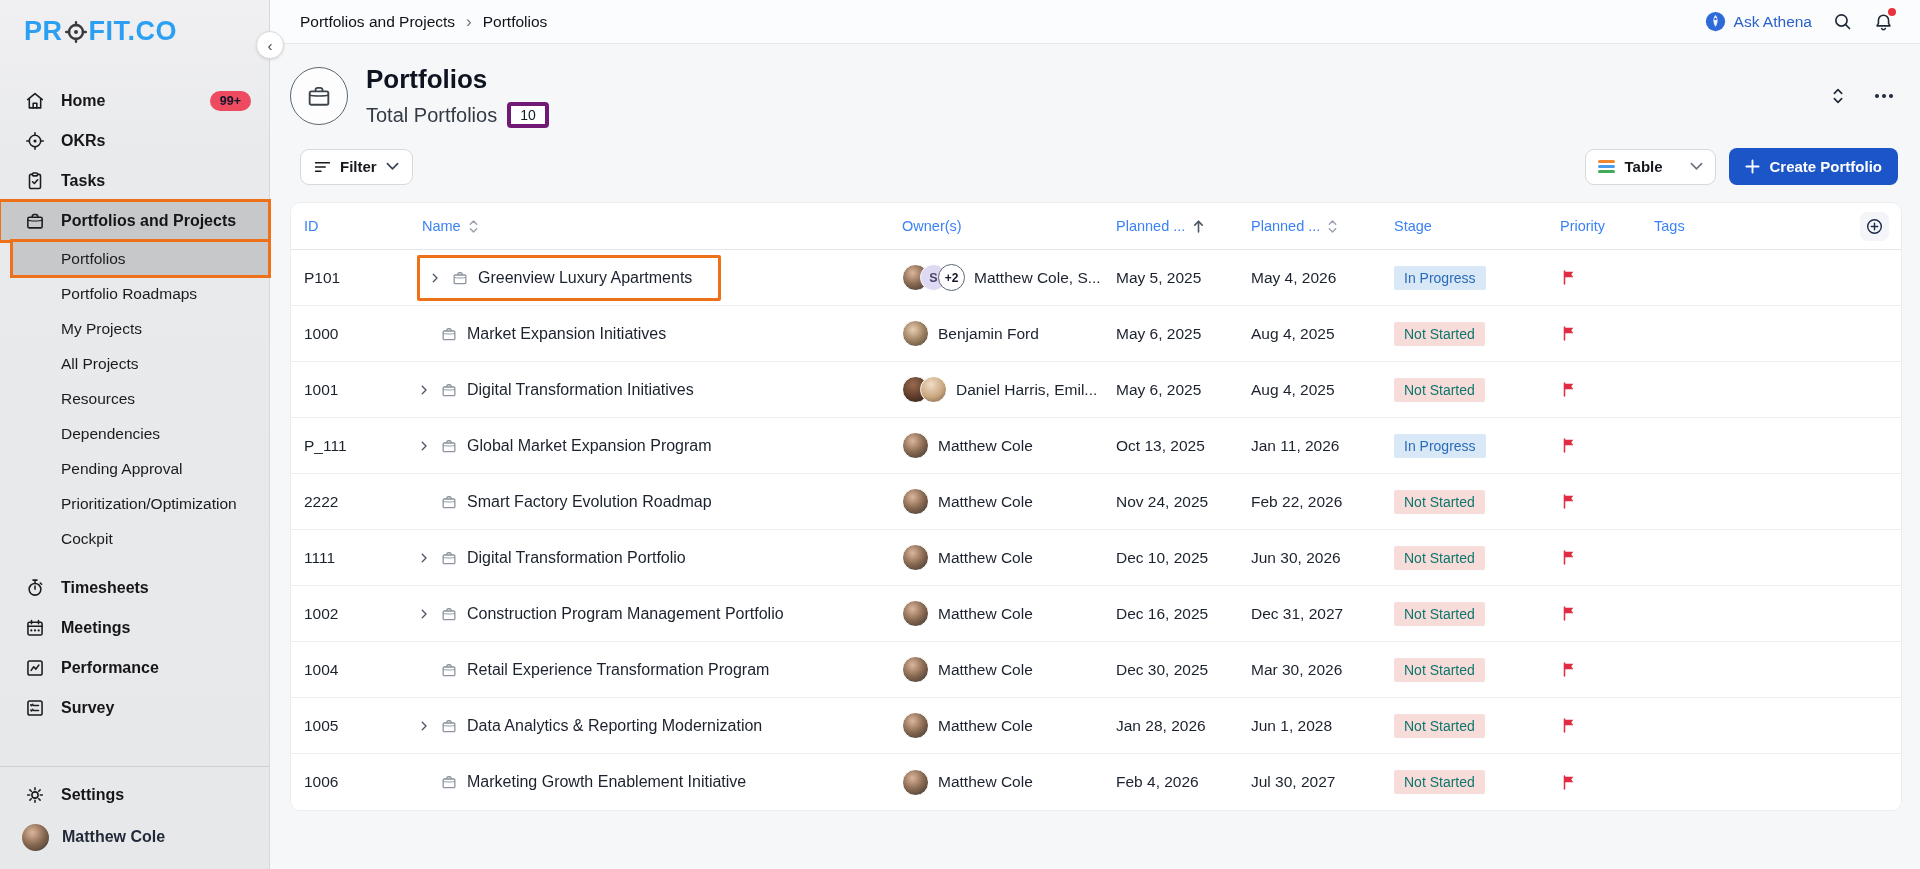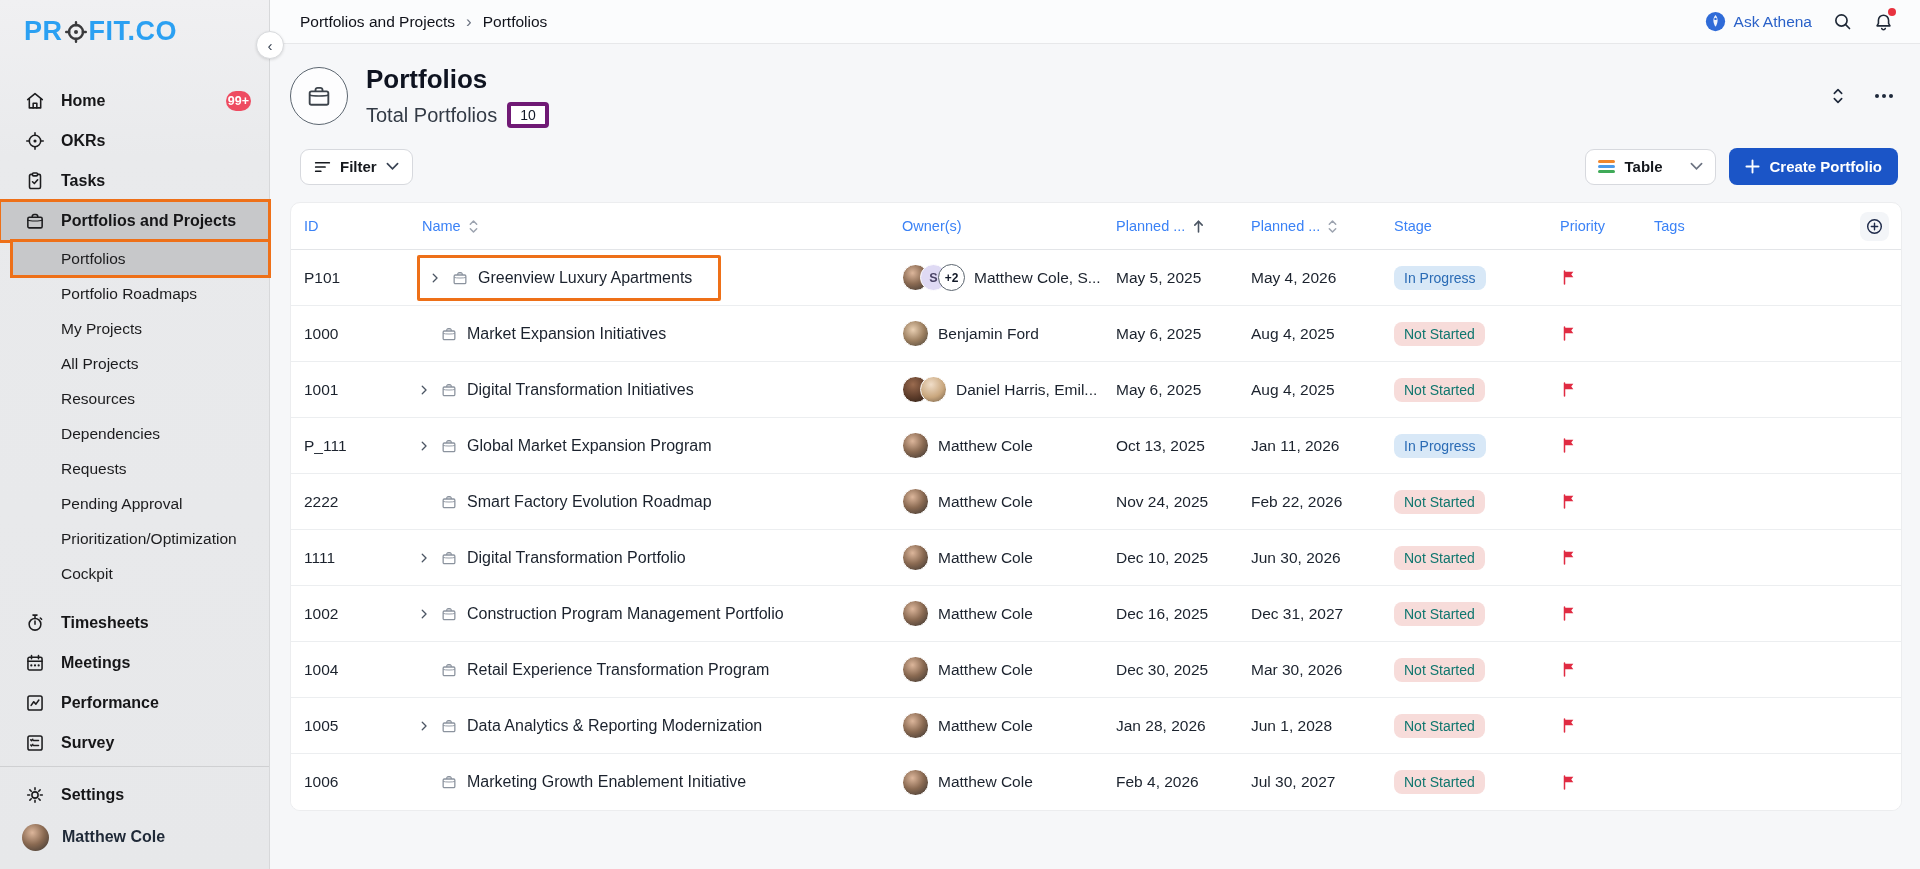--- a/index.html
+++ b/index.html
@@ -28,22 +28,22 @@
   .nav-item{ display:flex; align-items:center; height:40px; padding-left:24px; cursor:pointer; position:relative; }
   .nav-item .nav-icon{ width:22px; margin-right:15px; color:#1d1d1f; }
   .nav-item .nav-label{ font-size:16px; font-weight:600; color:#161618; }
   .nav-item.sub{ height:35px; padding-left:61px; }
   .nav-item.sub .nav-label{ font-size:15.5px; font-weight:500; color:#1c1c1e; }
   .nav-item.active{ background:var(--active-bg); }
   .nav-item.annotated{ outline:3px solid var(--accent); outline-offset:-1px; }
   .nav-item.sub.active{ margin-left:12px; padding-left:49px; }
   .nav-gap{ height:12px; }
   .count-badge{
-    margin-left:auto; margin-right:18px; background:#ee4b61; color:#ffffff;
-    font-size:12.5px; font-weight:700; border-radius:11px; padding:3px 2px;
+    margin-left:auto; margin-right:18px; background:#ee4b61; color:#0f172a;
+    font-size:12.5px; font-weight:700; border-radius:11px; padding:3px 10px;
   }
   .sidebar-footer{ position:absolute; bottom:0; left:0; right:0; padding-bottom:10px; }
   .sidebar-divider{ height:1px; background:#cfd0d2; margin:0 0 8px 0; }
   .user-item{ display:flex; align-items:center; height:44px; padding-left:22px; cursor:pointer; }
   .avatar{ border-radius:50%; flex:none; }
   .user-item .avatar{ width:27px; height:27px; margin-right:13px; }
   .user-item .nav-label{ font-size:16px; font-weight:600; }
 
   .tone-a{ background:radial-gradient(circle at 38% 32%, #dcb69b 0%, #8a6a52 48%, #36322f 100%); }
   .tone-b{ background:radial-gradient(circle at 40% 35%, #e9cfb2 0%, #9a7d5e 52%, #45413a 100%); }
@@ -127,21 +127,21 @@
   .expander.hidden-exp{ visibility:hidden; }
   .name-brief{ color:#8b939e; margin:0 9px 0 7px; flex:none; }
   .name-text{ font-size:16px; color:#1b222d; white-space:nowrap; }
   .owners{ display:flex; align-items:center; }
   .owner-avatars{ display:flex; }
   .owner-avatars .avatar{ width:27px; height:27px; border:1.5px solid #fff; }
   .owner-avatars .avatar + .avatar{ margin-left:-9px; }
   .avatar.letter{ background:#dfdaf4; display:flex; align-items:center; justify-content:center; font-size:12.5px; font-weight:600; color:#4a4466; }
   .avatar.count{ background:#fff; border:1px solid #5c6670 !important; display:flex; align-items:center; justify-content:center; font-size:12px; font-weight:600; color:#111827; }
   .owner-label{ margin-left:9px; white-space:nowrap; font-size:15.5px; }
-  .stage-badge{ font-size:14px; font-weight:500; padding:4px 10px; border-radius:8px; }
+  .stage-badge{ font-size:14px; font-weight:500; padding:4px 10px; border-radius:2px; }
   .stage-in-progress{ background:#d8e8f7; color:#2a6bb5; }
   .stage-not-started{ background:#f7dcda; color:#0f766e; }
   .flag{ color:#e02b42; }
 </style>
 </head>
 <body>
 
 <aside class="sidebar">
   <div class="logo">
     <span>PR</span>
@@ -208,23 +208,20 @@
       <div class="nav-item sub">
         <span class="nav-label">All Projects</span>
       </div>
       <div class="nav-item sub">
         <span class="nav-label">Resources</span>
       </div>
       <div class="nav-item sub">
         <span class="nav-label">Dependencies</span>
       </div>
       <div class="nav-item sub">
-        <span class="nav-label">Requests</span>
-      </div>
-      <div class="nav-item sub">
         <span class="nav-label">Pending Approval</span>
       </div>
       <div class="nav-item sub">
         <span class="nav-label">Prioritization/Optimization</span>
       </div>
       <div class="nav-item sub">
         <span class="nav-label">Cockpit</span>
       </div>
       <div class="nav-gap"></div>
       <div class="nav-item">

